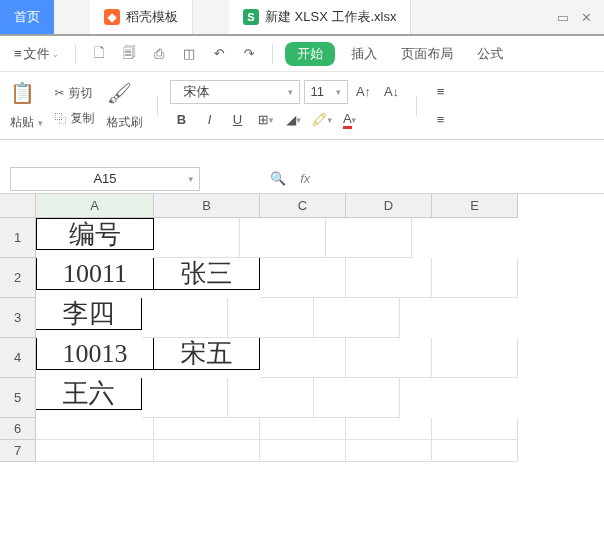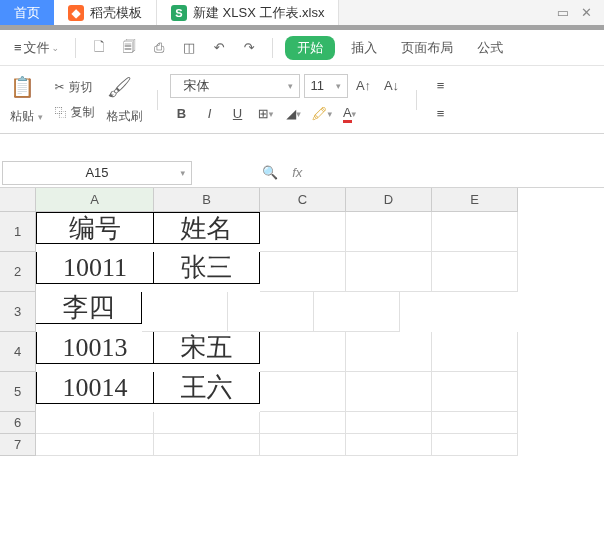--- a/index.html
+++ b/index.html
@@ -1,19 +1,19 @@
 <!DOCTYPE html>
 <html><head>
 <meta charset="utf-8">
 <style>
 * { margin:0; padding:0; box-sizing:border-box; font-family:"Microsoft YaHei",Arial,sans-serif; }
 body { background:#fff; width:604px; height:542px; overflow:hidden; font-size:13px; color:#333; }
 
 
-.tabs { display:flex; height:30px; background:#f4f4f4; border-bottom:5px solid #a3a3a3; }
+.tabs { display:flex; height:36px; background:#f4f4f4; border-bottom:2px solid #a3a3a3;gap:36px; }
 .tab { display:flex; align-items:center; padding:0 14px; gap:6px; border-right:1px solid #e0e0e0; cursor:pointer; background:#fff; }
 .tab.home { background:#4a90ff; color:#fff; border:none; }
 .tab.active { background:#fff; }
 .tab-icon { width:16px; height:16px; display:flex; align-items:center; justify-content:center; font-size:12px; }
 .icon-fire { background:#ff6b2c; color:#fff; border-radius:3px; }
 .icon-sheet { background:#2aa866; color:#fff; border-radius:3px; font-weight:bold; font-size:11px; }
 .winctl { margin-left:auto; display:flex; align-items:center; gap:12px; padding:0 12px; color:#888; }
 
 
 .menurow { display:flex; align-items:center; height:36px; padding:0 10px; gap:8px; border-bottom:1px solid #e4e4e4; }
@@ -31,21 +31,21 @@
 .rbtn { display:flex; align-items:center; gap:4px; color:#555; cursor:pointer; font-size:12px; padding:2px; }
 .ricon { width:22px; height:22px; display:flex; align-items:center; justify-content:center; color:#666; }
 .ricon.big { width:30px; height:30px; font-size:20px; }
 .sel { border:1px solid #ccc; height:24px; display:flex; align-items:center; padding:0 6px; background:#fff; font-size:13px; color:#444; }
 .sel.font { width:130px; justify-content:space-between;padding-left:13px; }
 .sel.size { width:44px; justify-content:space-between; }
 .fbtn { width:24px; height:24px; display:flex; align-items:center; justify-content:center; color:#555; cursor:pointer; border:1px solid transparent; }
 
 
 .fxrow { display:flex; align-items:center; height:30px; border-bottom:1px solid #d4d4d4; margin-top:24px; }
-.namebox { width:190px; border:1px solid #ccc; height:24px; margin-left:2px; display:flex; align-items:center; justify-content:center; position:relative; background:#fff; }
+.namebox { width:190px; border:1px solid #ccc; height:24px; margin-left:10px; display:flex; align-items:center; justify-content:center; position:relative; background:#fff; }
 .namebox .caret { position:absolute; right:6px; }
 .fxicons { display:flex; gap:14px; margin-left:70px; color:#888; }
 
 
 .sheet { display:flex; }
 .colhdrs { display:flex; }
 .corner { width:36px; height:24px; background:#f0f0f0; border-right:1px solid #ccc; border-bottom:1px solid #ccc; }
 .ch { height:24px; background:#f0f0f0; border-right:1px solid #ccc; border-bottom:1px solid #ccc; display:flex; align-items:center; justify-content:center; font-size:13px; color:#555; }
 .ch.A { width:118px; background:#e8f2e8; }
 .ch.B { width:106px; }
@@ -191,21 +191,20 @@
       <div class="corner"></div>
       <div class="ch A">A</div>
       <div class="ch B">B</div>
       <div class="ch C">C</div>
       <div class="ch D">D</div>
       <div class="ch E">E</div>
     </div>
     <div class="grow">
         <div class="rh data">1</div>
         <div class="cell data A bt bl">编号</div>
-        <div class="cell data B bt">姓名</div>
         <div class="cell C" style="height:40px"></div>
         <div class="cell D" style="height:40px"></div>
         <div class="cell E" style="height:40px"></div>
       </div>
     <div class="grow">
         <div class="rh data">2</div>
         <div class="cell data A bl">10011</div>
         <div class="cell data B">张三</div>
         <div class="cell C" style="height:40px"></div>
         <div class="cell D" style="height:40px"></div>
@@ -221,21 +220,20 @@
     <div class="grow">
         <div class="rh data">4</div>
         <div class="cell data A bl">10013</div>
         <div class="cell data B">宋五</div>
         <div class="cell C" style="height:40px"></div>
         <div class="cell D" style="height:40px"></div>
         <div class="cell E" style="height:40px"></div>
       </div>
     <div class="grow">
         <div class="rh data">5</div>
-        <div class="cell data A bl">10014</div>
         <div class="cell data B">王六</div>
         <div class="cell C" style="height:40px"></div>
         <div class="cell D" style="height:40px"></div>
         <div class="cell E" style="height:40px"></div>
       </div>
     <div class="grow">
         <div class="rh empty">6</div>
         <div class="cell empty A"></div>
         <div class="cell empty B"></div>
         <div class="cell empty C"></div>

